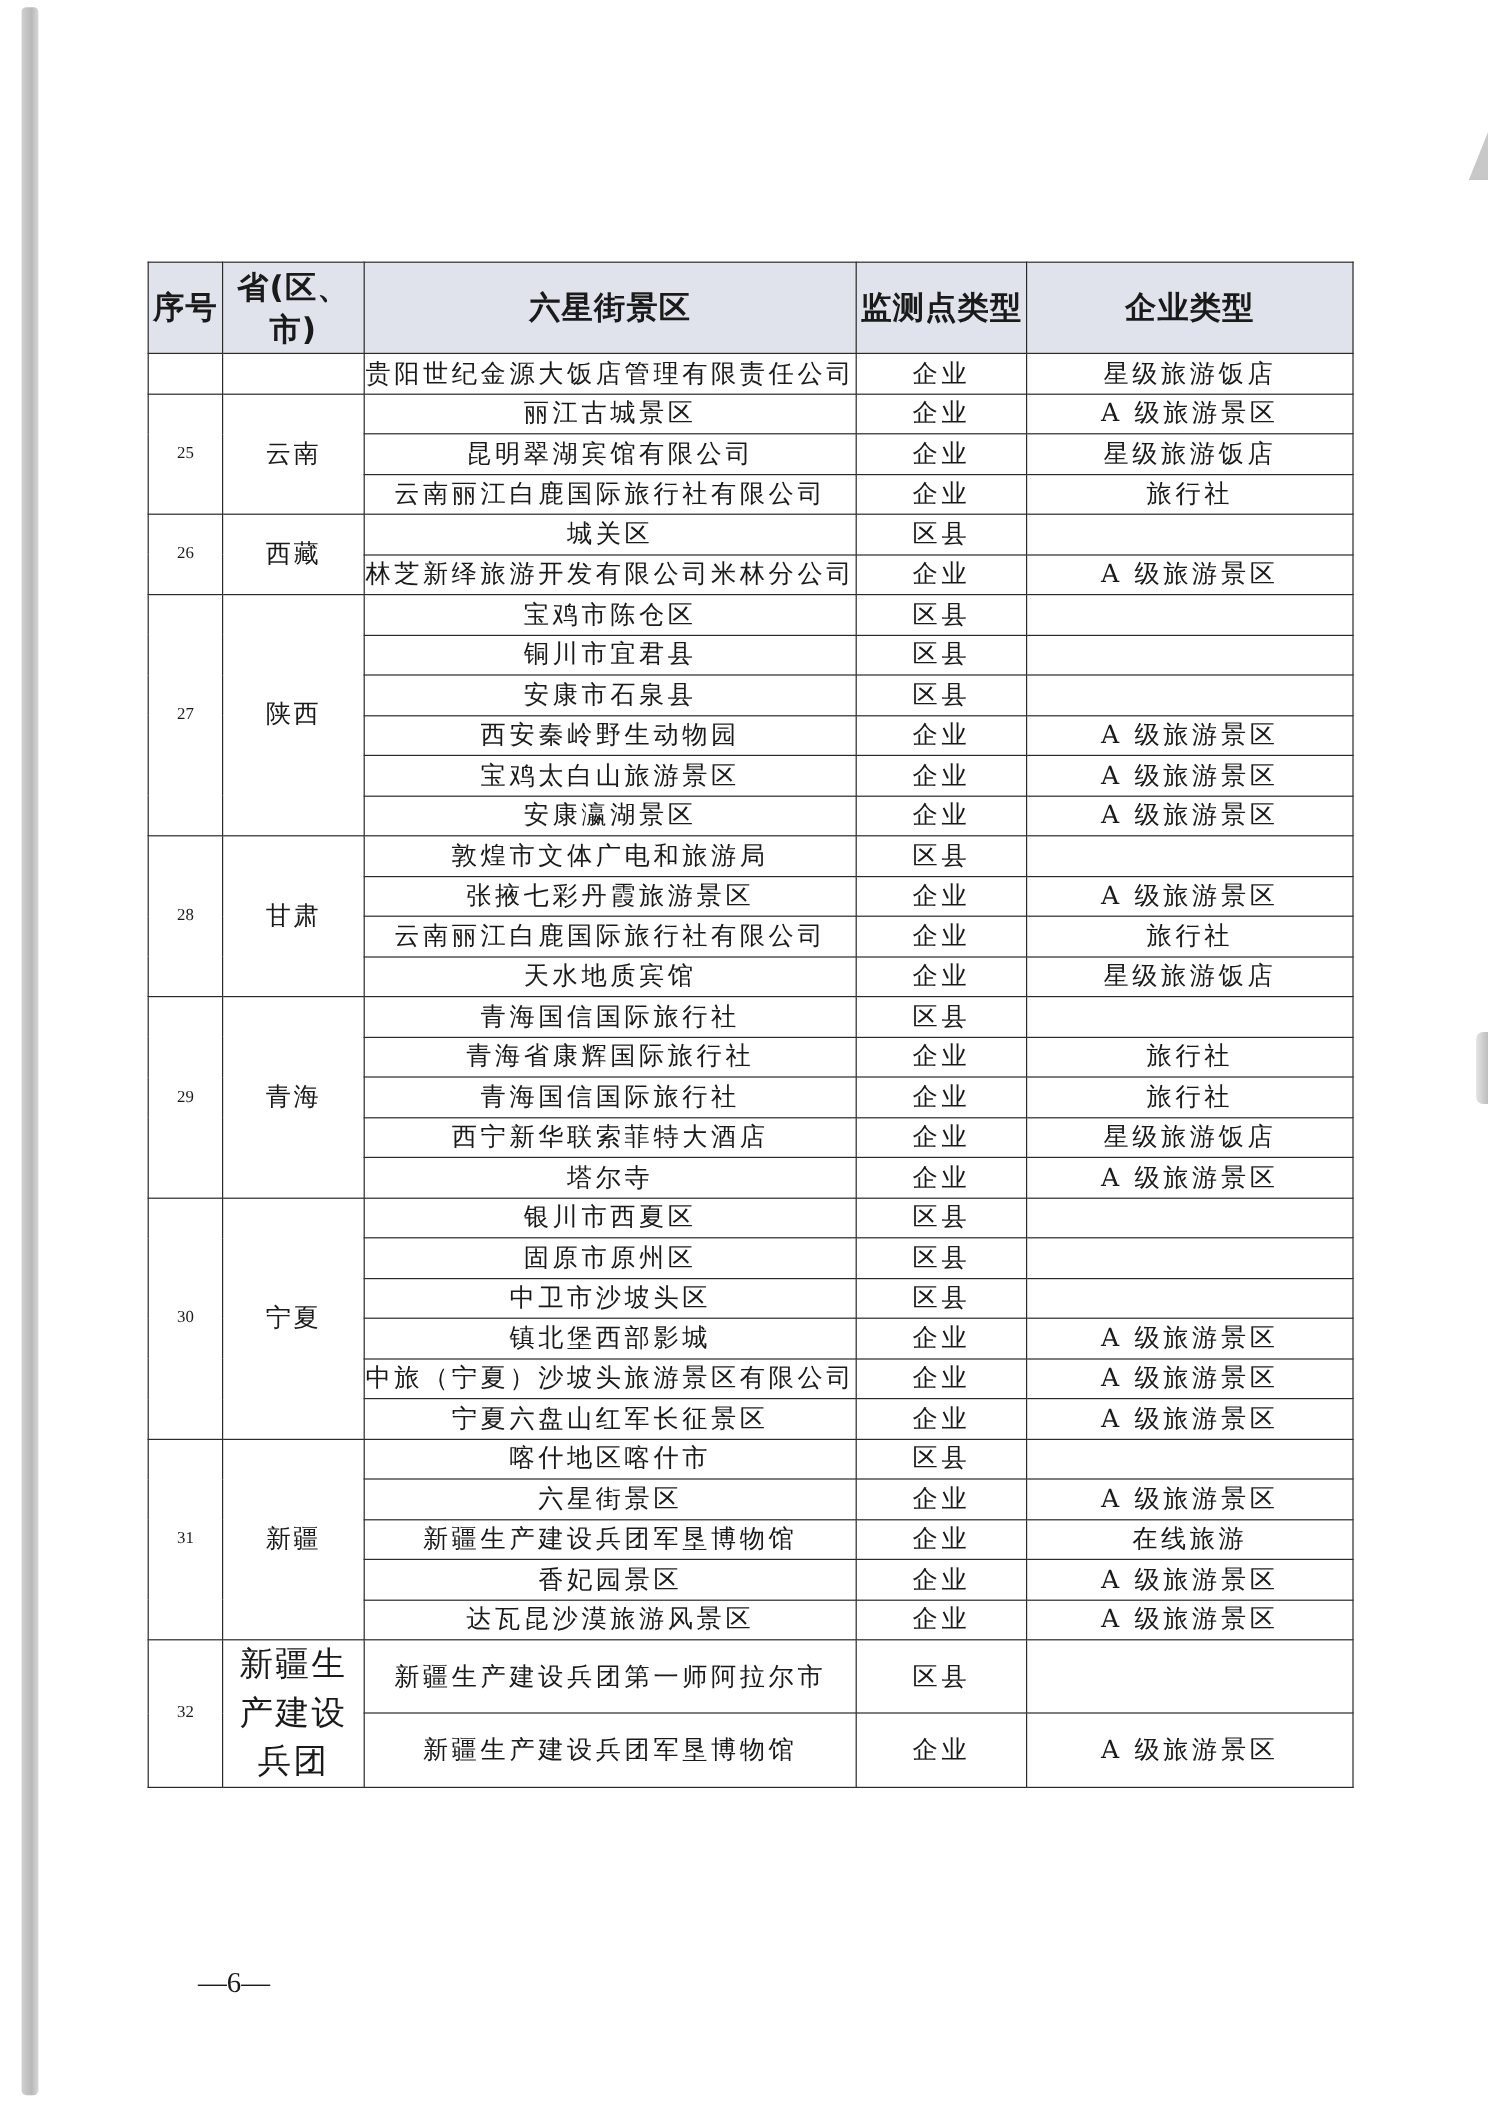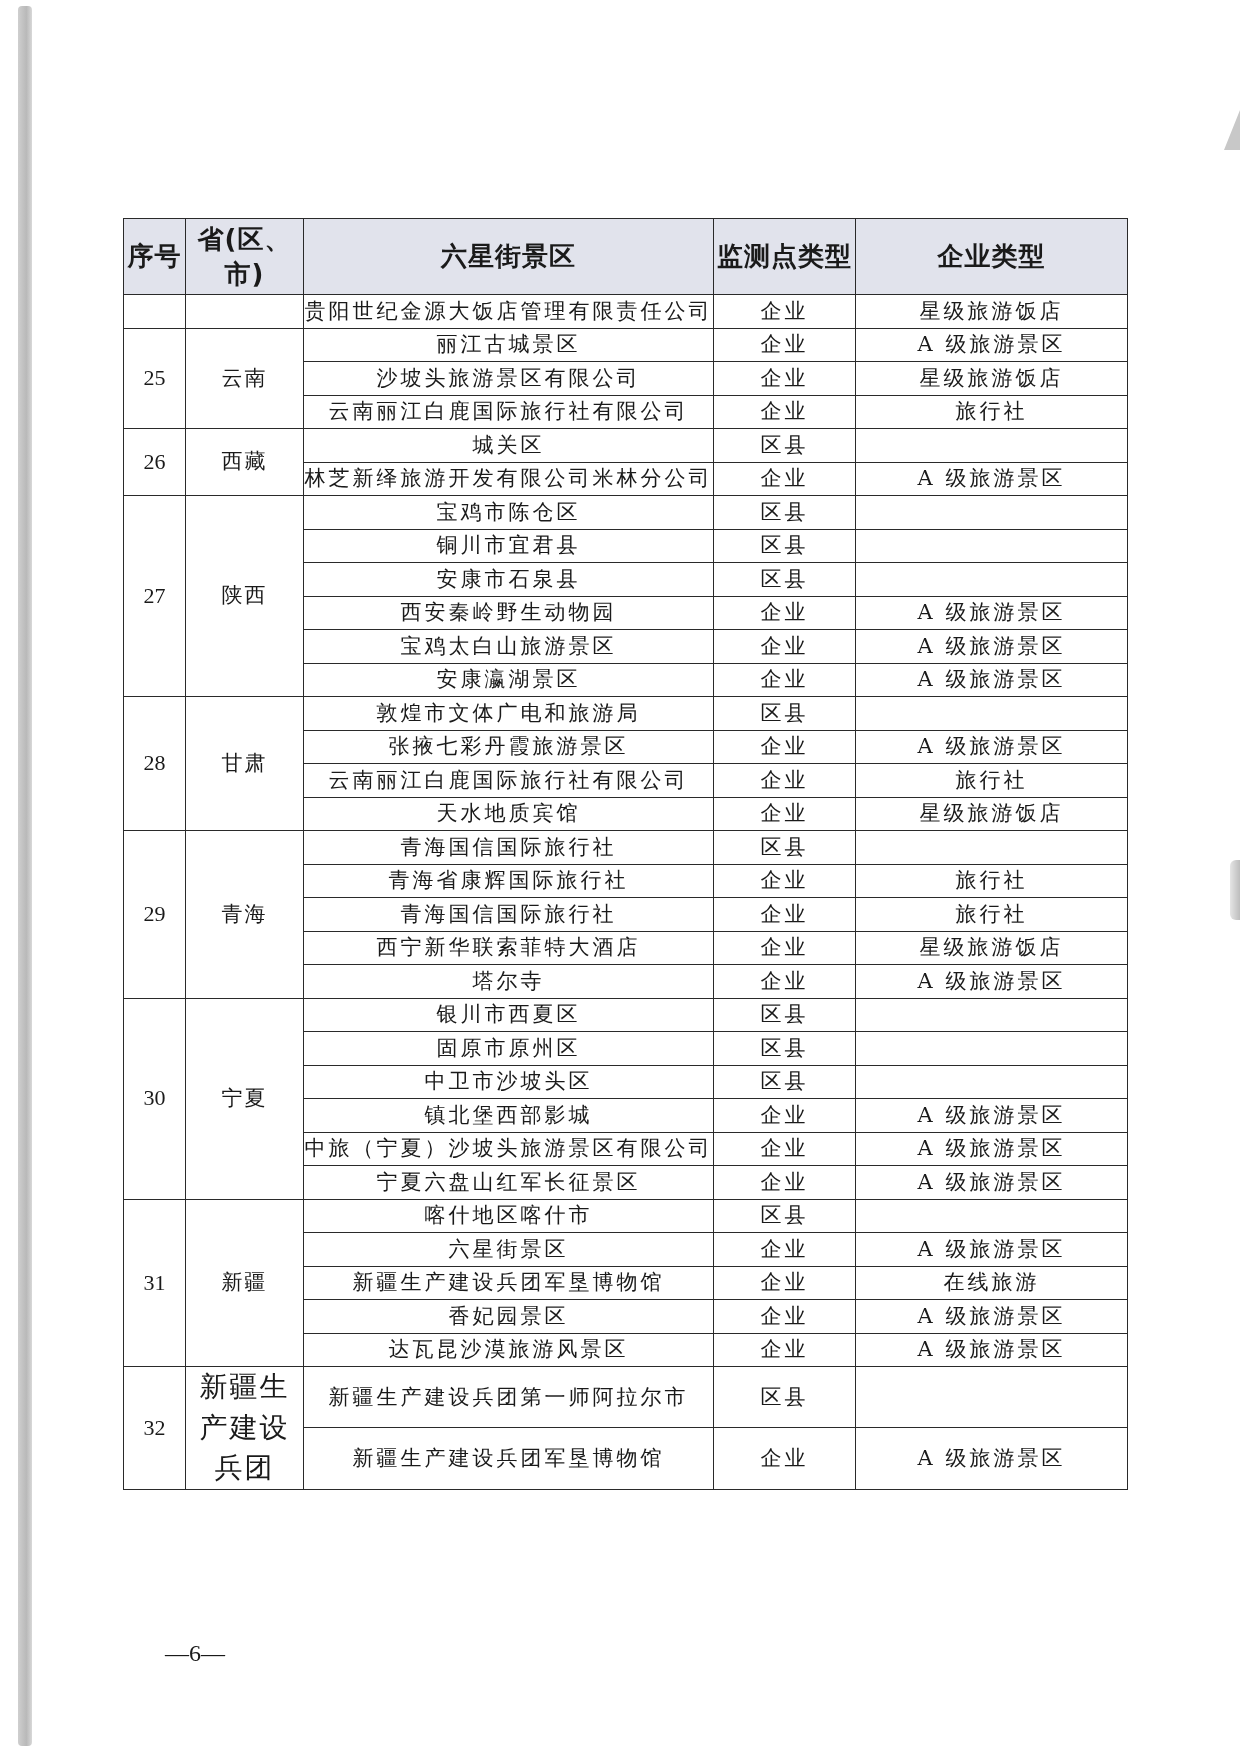--- a/index.html
+++ b/index.html
@@ -52,21 +52,21 @@
       font-size: 26px;
       letter-spacing: 1px;
     }
     table.main tbody td {
       height: 32.5px;
       font-size: 21px;
       letter-spacing: 3px;
       line-height: 1.1;
       white-space: nowrap;
     }
-    table.main tbody td.seq { letter-spacing: 0; font-family: "Liberation Serif", serif; font-size: 22px; }
+    table.main tbody td.seq { letter-spacing: 0; font-family: "Liberation Serif", serif; font-size: 14px; }
     table.main tbody td.prov { letter-spacing: 2px; }
     table.main tbody td.prov.small { line-height: 1.45; font-size: 28px; }
     .page-number {
       position: absolute;
       left: 165px; top: 1640px;
       font-family: "Liberation Serif", serif;
       font-size: 24px;
       letter-spacing: 0;
     }
   </style>
@@ -103,21 +103,21 @@
         <td>星级旅游饭店</td>
       </tr>
       <tr>
         <td class="seq" rowspan="3">25</td>
         <td class="prov" rowspan="3">云南</td>
         <td>丽江古城景区</td>
         <td>企业</td>
         <td>A 级旅游景区</td>
       </tr>
       <tr>
-        <td>沙坡头旅游景区有限公司</td>
+        <td>昆明翠湖宾馆有限公司</td>
         <td>企业</td>
         <td>星级旅游饭店</td>
       </tr>
       <tr>
         <td>云南丽江白鹿国际旅行社有限公司</td>
         <td>企业</td>
         <td>旅行社</td>
       </tr>
       <tr>
         <td class="seq" rowspan="2">26</td>

